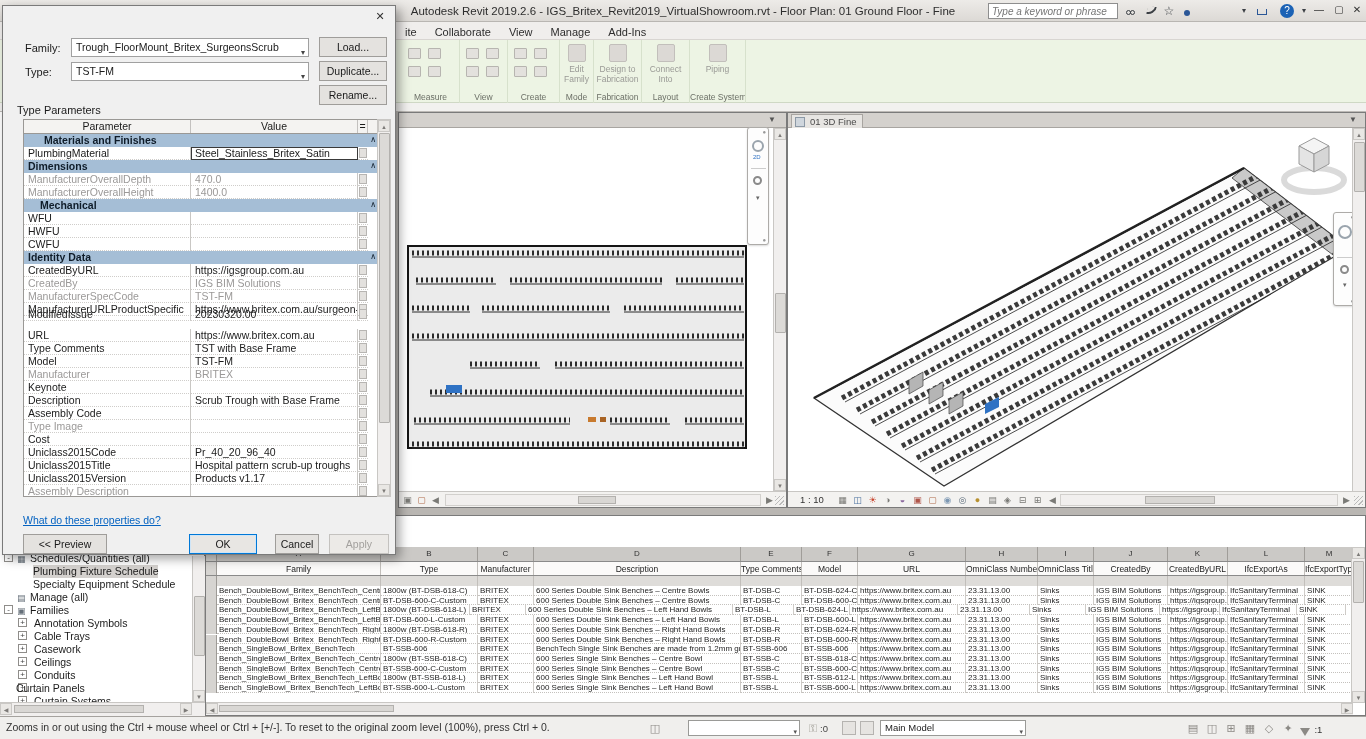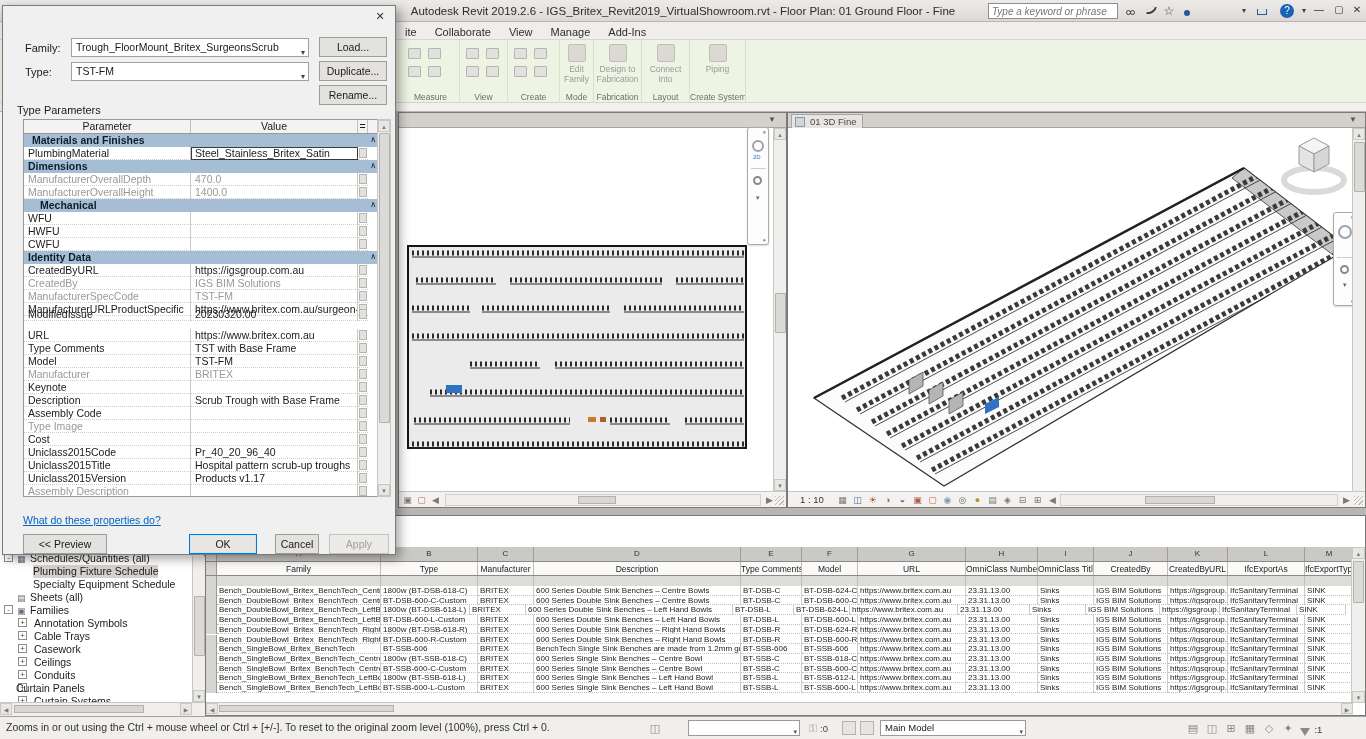--- a/index.html
+++ b/index.html
@@ -193,21 +193,21 @@
         <span class="tlabel" style="left: 30px;">Schedules/Quantities (all)</span>
       </div>
       <div class="titem" style="left: 0px; top: 453px; width: 192px;">
         <span class="tlabel sel" style="left: 33px;">Plumbing Fixture Schedule</span>
       </div>
       <div class="titem" style="left: 0px; top: 466px; width: 192px;">
         <span class="tlabel" style="left: 33px;">Specialty Equipment Schedule</span>
       </div>
       <div class="titem" style="left: 0px; top: 479px; width: 192px;">
         <span class="tico" style="left: 17px;">▤</span>
-        <span class="tlabel" style="left: 30px;">Sheets (all)</span>
+        <span class="tlabel" style="left: 30px;">Manage (all)</span>
       </div>
       <div class="titem" style="left: 0px; top: 492px; width: 192px;">
         <span class="texp" style="left: 4px;">-</span>
         <span class="tico" style="left: 17px;">▣</span>
         <span class="tlabel" style="left: 30px;">Families</span>
       </div>
       <div class="titem" style="left: 0px; top: 505px; width: 192px;">
         <span class="texp" style="left: 18px;">+</span>
         <span class="tlabel" style="left: 34px;">Annotation Symbols</span>
       </div>
@@ -688,21 +688,21 @@
   <div class="dlg-label" style="left:14px;top:98px">Type Parameters</div>
 
   <div class="ptable">
     <div class="phead">
       <div style="width:167px">Parameter</div>
       <div style="width:167px">Value</div>
       <div style="width:10px">=</div>
     </div>
     <div id="param-rows">
         <div class="prow group" style="top: 14px;">
-          <span style="padding-left: 8px;">Materials and Finishes</span>
+          <span style="padding-left: 20px;">Materials and Finishes</span>
           <span class="gchev">∧</span>
         </div>
         <div class="prow" style="top: 27px;">
           <div class="pcell-l">PlumbingMaterial</div>
           <div class="pcell-v editing">Steel_Stainless_Britex_Satin</div>
           <div class="pcell-b">
             <i></i>
           </div>
         </div>
         <div class="prow group" style="top: 40px;">

